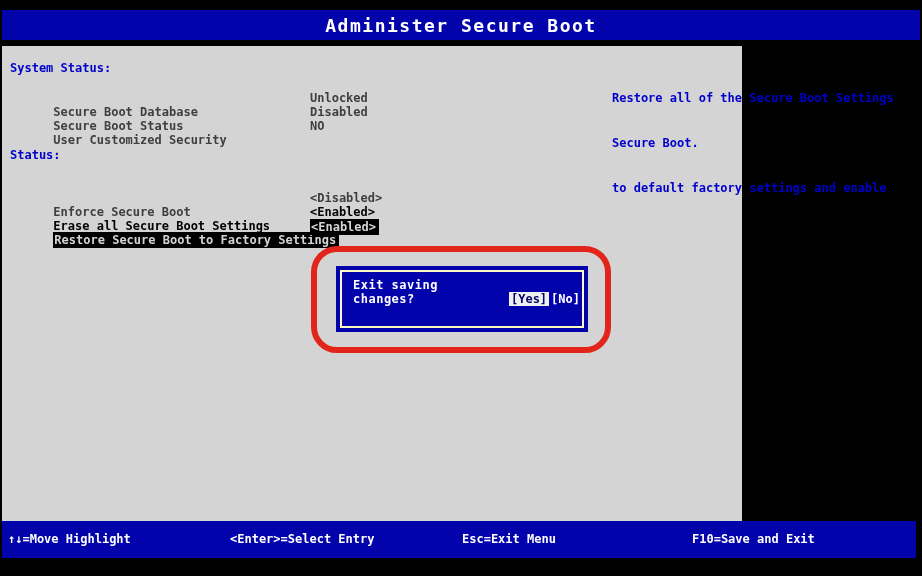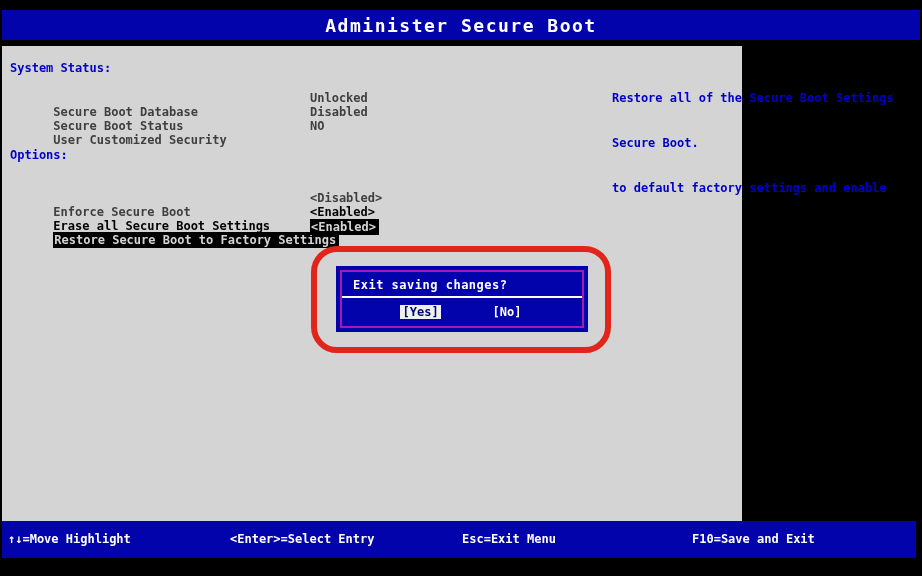--- a/index.html
+++ b/index.html
@@ -35,27 +35,27 @@
     position: absolute; left: 610px; top: 15px; width: 300px;
     color: #0000cd; line-height: 15px; white-space: pre;
   }
 
   
   .dialog {
     position: absolute; left: 334px; top: 220px; width: 252px; height: 66px;
     background: #0303ab; padding: 4px; z-index: 4;
   }
   .dialog-inner {
-    width: 100%; height: 100%; border: 2px solid #a21caf;
-    display: flex; flex-direction: column;
+    width: 100%; height: 100%; border: 2px solid #fef9c3;
+    display: flex; flex-direction: row;
   }
   .dialog-title { color: #ffffff; padding: 6px 11px 4px 11px; letter-spacing: 0.5px; }
   .dialog-sep { height: 2px; background: #ffffff; }
   .dialog-buttons {
-    flex: 1; display: flex; align-items: center; justify-content: center; gap: 50px;
+    flex: 1; display: flex; align-items: center; justify-content: center; 
   }
   .dbtn { color: #ffffff; padding: 0 2px; cursor: default; }
   .dbtn.selected { background: #efefef; color: #000a6e; }
 
   
   .red-annotation {
     position: absolute; left: 309px; top: 200px; width: 300px; height: 107px;
     border: 6px solid #e1251b; border-radius: 26px;
     z-index: 5; pointer-events: none;
   }
@@ -88,21 +88,21 @@
     </div>
     <div class="line" style="top:59px">
       <span class="lbl">Secure Boot Status</span>
       <span class="val">Disabled</span>
     </div>
     <div class="line" style="top:73px">
       <span class="lbl">User Customized Security</span>
       <span class="val">NO</span>
     </div>
 
-    <div class="line heading" style="top:102px">Options:</div>
+    <div class="line heading" style="top:102px">Status:</div>
 
     <div class="line" style="top:145px">
       <span class="lbl">Enforce Secure Boot</span>
       <span class="val">&lt;Disabled&gt;</span>
     </div>
     <div class="line strong" style="top:159px">
       <span class="lbl">Erase all Secure Boot Settings</span>
       <span class="val">&lt;Enabled&gt;</span>
     </div>
     <div class="line" style="top:173px">

